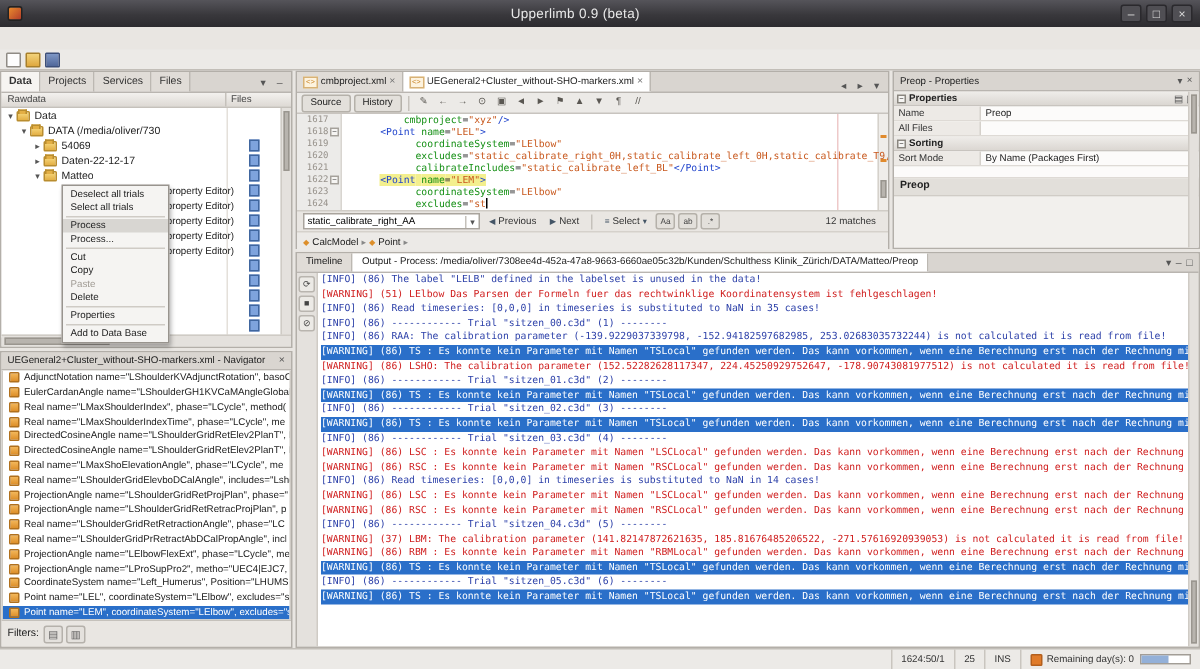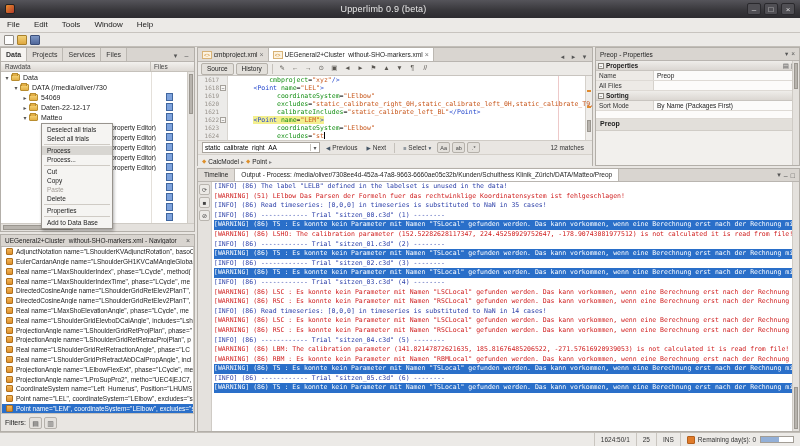--- a/index.html
+++ b/index.html
@@ -187,27 +187,20 @@
   <div class="titlebar">
     <div class="app-icon"></div>
     <div class="wtitle">Upperlimb 0.9 (beta)</div>
     <div class="winbtns">
       <span class="wbtn">–</span>
       <span class="wbtn">□</span>
       <span class="wbtn">×</span>
     </div>
   </div>
 
-  <div class="menubar">
-      <span class="mitem">File</span>
-      <span class="mitem">Edit</span>
-      <span class="mitem">Tools</span>
-      <span class="mitem">Window</span>
-      <span class="mitem">Help</span>
-    </div>
   <div class="maintoolbar">
       <span class="ticon new-file-icon"></span>
       <span class="ticon open-project-icon"></span>
       <span class="ticon save-all-icon"></span>
     </div>
 
   <div class="workspace">
 
     <div class="explorer panel">
       <div class="xtabrow">
@@ -615,34 +608,35 @@
         <div class="otools">
             <span class="obtn">⟳</span>
             <span class="obtn">■</span>
             <span class="obtn">⊘</span>
           </div>
         <div class="console">
             <div class="ol info">[INFO] (86) The label "LELB" defined in the labelset is unused in the data!</div>
             <div class="ol warn">[WARNING] (51) LElbow Das Parsen der Formeln fuer das rechtwinklige Koordinatensystem ist fehlgeschlagen!</div>
             <div class="ol info">[INFO] (86) Read timeseries: [0,0,0] in timeseries is substituted to NaN in 35 cases!</div>
             <div class="ol info">[INFO] (86) ------------ Trial "sitzen_00.c3d" (1) --------</div>
+            <div class="ol info">[INFO] (86) RAA: The calibration parameter (-139.9229037339798, -152.94182597682985, 253.02683035732244) is not calculated it is read from file!</div>
             <div class="ol sel">[WARNING] (86) TS : Es konnte kein Parameter mit Namen "TSLocal" gefunden werden. Das kann vorkommen, wenn eine Berechnung erst nach der Rechnung mit einem statischen Trial moegli</div>
             <div class="ol warn">[WARNING] (86) LSHO: The calibration parameter (152.52282628117347, 224.45250929752647, -178.90743081977512) is not calculated it is read from file!</div>
             <div class="ol info">[INFO] (86) ------------ Trial "sitzen_01.c3d" (2) --------</div>
             <div class="ol sel">[WARNING] (86) TS : Es konnte kein Parameter mit Namen "TSLocal" gefunden werden. Das kann vorkommen, wenn eine Berechnung erst nach der Rechnung mit einem statischen Trial moegli</div>
             <div class="ol info">[INFO] (86) ------------ Trial "sitzen_02.c3d" (3) --------</div>
             <div class="ol sel">[WARNING] (86) TS : Es konnte kein Parameter mit Namen "TSLocal" gefunden werden. Das kann vorkommen, wenn eine Berechnung erst nach der Rechnung mit einem statischen Trial moegli</div>
             <div class="ol info">[INFO] (86) ------------ Trial "sitzen_03.c3d" (4) --------</div>
             <div class="ol warn">[WARNING] (86) LSC : Es konnte kein Parameter mit Namen "LSCLocal" gefunden werden. Das kann vorkommen, wenn eine Berechnung erst nach der Rechnung mit einem statischen Trial moegli</div>
             <div class="ol warn">[WARNING] (86) RSC : Es konnte kein Parameter mit Namen "RSCLocal" gefunden werden. Das kann vorkommen, wenn eine Berechnung erst nach der Rechnung mit einem statischen Trial moegli</div>
             <div class="ol info">[INFO] (86) Read timeseries: [0,0,0] in timeseries is substituted to NaN in 14 cases!</div>
             <div class="ol warn">[WARNING] (86) LSC : Es konnte kein Parameter mit Namen "LSCLocal" gefunden werden. Das kann vorkommen, wenn eine Berechnung erst nach der Rechnung mit einem statischen Trial moegli</div>
             <div class="ol warn">[WARNING] (86) RSC : Es konnte kein Parameter mit Namen "RSCLocal" gefunden werden. Das kann vorkommen, wenn eine Berechnung erst nach der Rechnung mit einem statischen Trial moegli</div>
             <div class="ol info">[INFO] (86) ------------ Trial "sitzen_04.c3d" (5) --------</div>
-            <div class="ol warn">[WARNING] (86) LBM: The calibration parameter (141.82147872621635, 185.81676485206522, -271.57616920939053) is not calculated it is read from file!</div>
+            <div class="ol warn">[WARNING] (37) LBM: The calibration parameter (141.82147872621635, 185.81676485206522, -271.57616920939053) is not calculated it is read from file!</div>
             <div class="ol warn">[WARNING] (86) RBM : Es konnte kein Parameter mit Namen "RBMLocal" gefunden werden. Das kann vorkommen, wenn eine Berechnung erst nach der Rechnung mit einem statischen Trial moegli</div>
             <div class="ol sel">[WARNING] (86) TS : Es konnte kein Parameter mit Namen "TSLocal" gefunden werden. Das kann vorkommen, wenn eine Berechnung erst nach der Rechnung mit einem statischen Trial moegli</div>
             <div class="ol info">[INFO] (86) ------------ Trial "sitzen_05.c3d" (6) --------</div>
             <div class="ol sel">[WARNING] (86) TS : Es konnte kein Parameter mit Namen "TSLocal" gefunden werden. Das kann vorkommen, wenn eine Berechnung erst nach der Rechnung mit einem statischen Trial moegli</div>
           </div>
         <div class="cvscroll">
             <div class="thumb"></div>
           </div>
       </div>
     </div>

